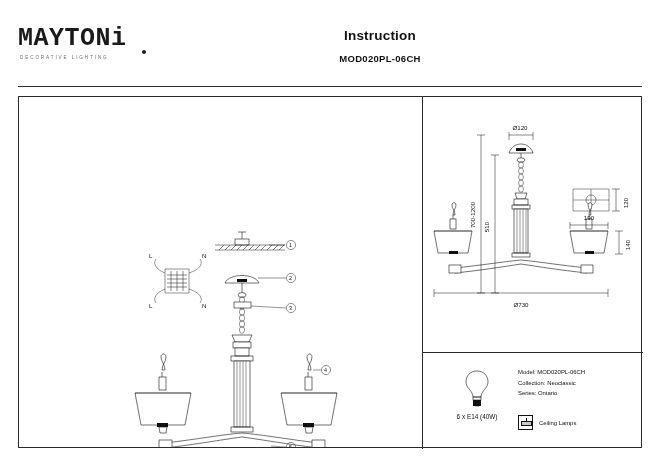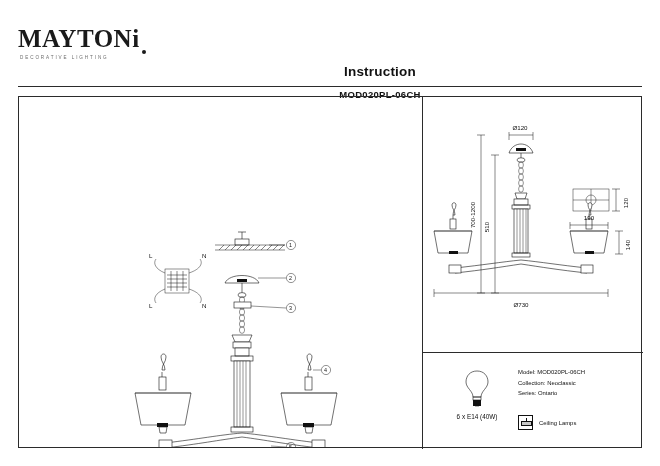--- a/index.html
+++ b/index.html
@@ -28,21 +28,21 @@
     width: 660px;
     height: 96px;
   }
   .brand {
     position: absolute;
     left: 18px;
     top: 26px;
     width: 170px;
   }
   .brand-name {
-    font-family: Liberation Serif, serif;
+    font-family: Liberation Mono, monospace;
     font-size: 25px;
     font-weight: bold;
     letter-spacing: 0.5px;
     color: #1a1a1a;
     line-height: 1;
   }
   .brand-sub {
     font-size: 4.6px;
     letter-spacing: 1.9px;
     color: #6d6d6d;
@@ -57,21 +57,20 @@
     height: 4px;
     border-radius: 50%;
     background: #1a1a1a;
   }
   .title-block {
     position: absolute;
     left: 250px;
     top: 28px;
     width: 260px;
     text-align: center;
-    margin-top: 36px;
   }
   .title {
     font-size: 13.5px;
     font-weight: bold;
     color: #111;
     letter-spacing: 0.2px;
   }
   .model-code {
     margin-top: 10px;
     font-size: 9.5px;

